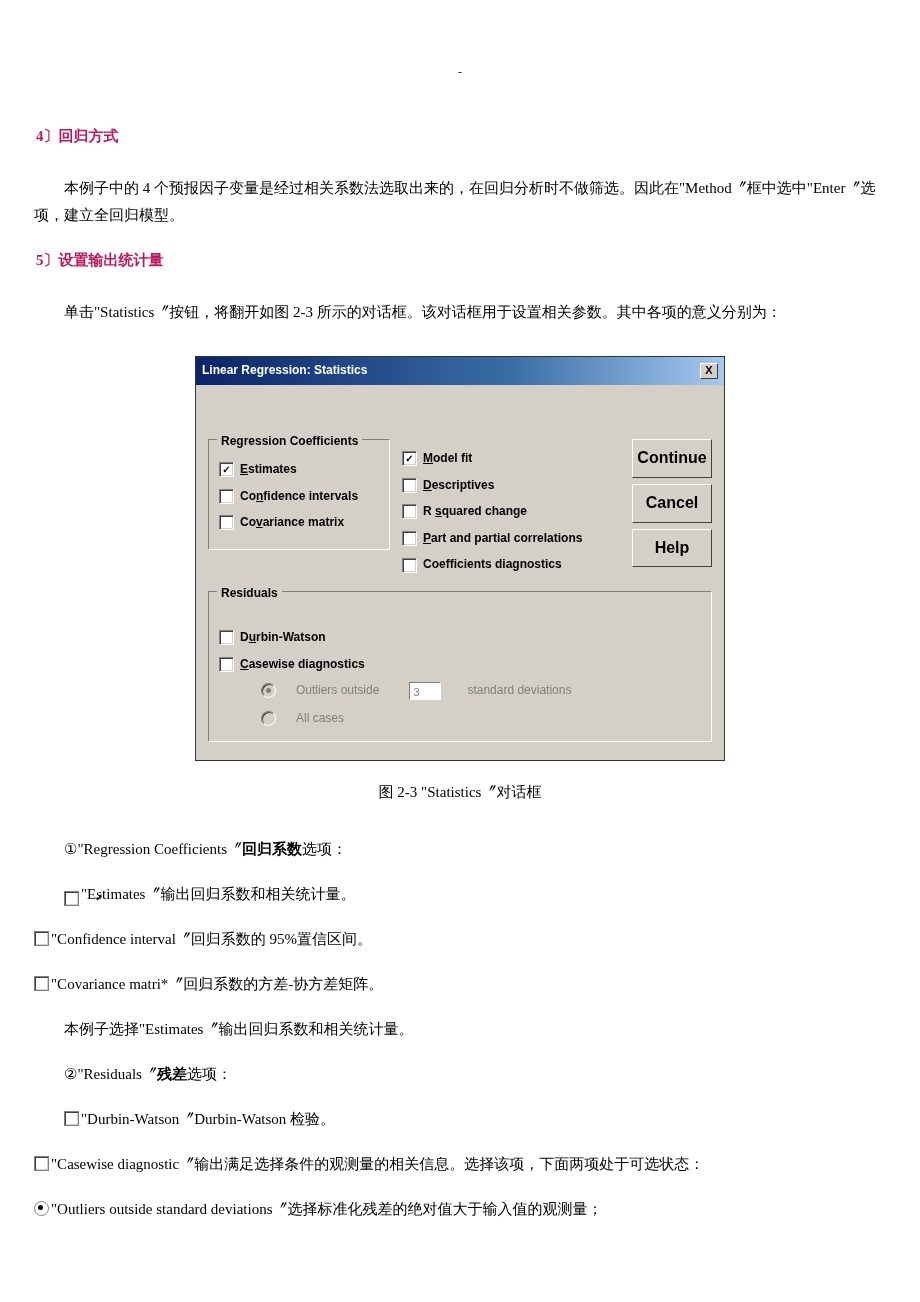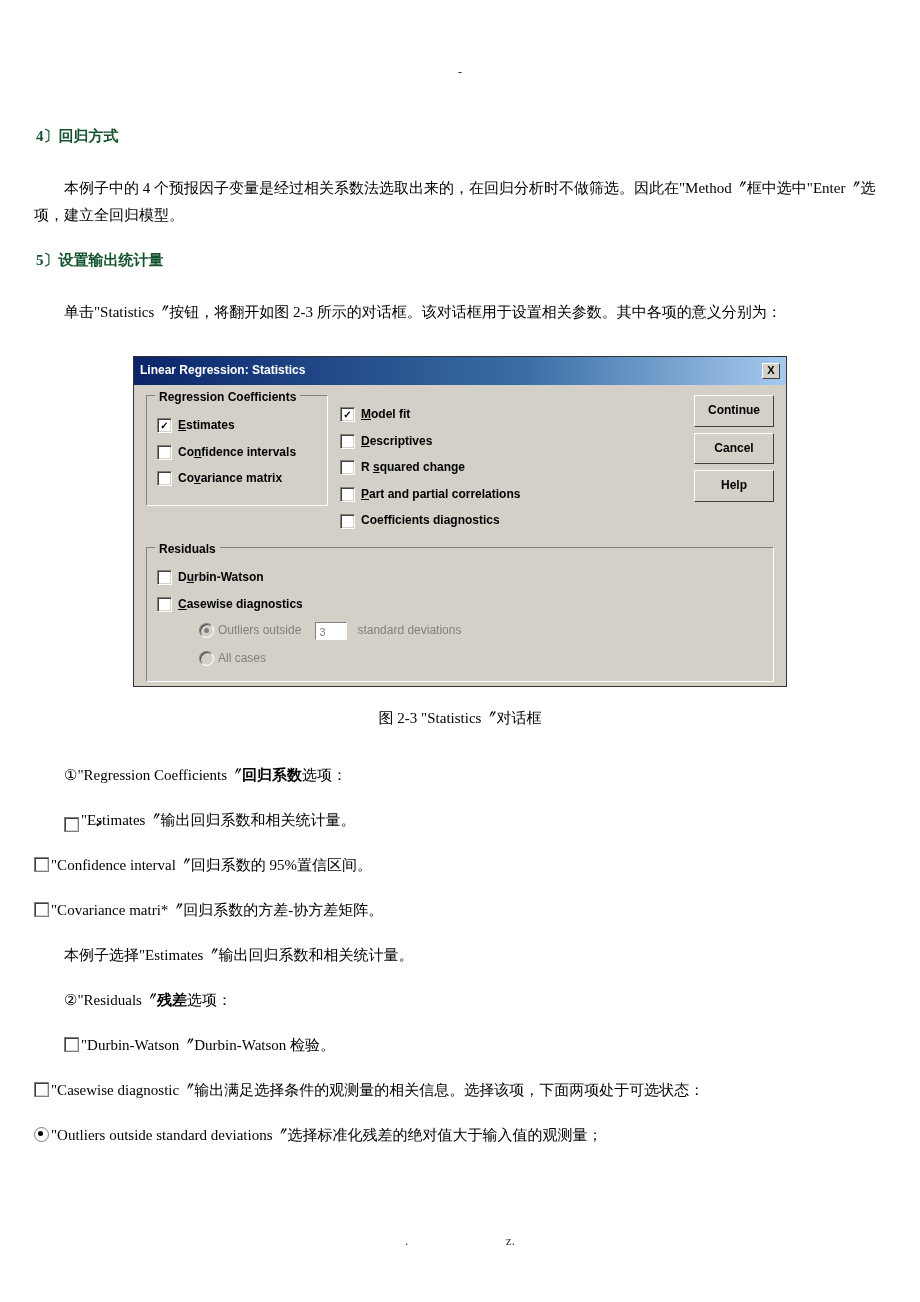--- a/index.html
+++ b/index.html
@@ -15,34 +15,34 @@
   .page {
     padding: 60px 30px 40px 30px;
   }
   .top-dash {
     text-align: center;
     font-size: 13px;
     color: #333;
     margin-bottom: 40px;
   }
   .section-heading {
-    color: #14532d;
+    color: #be185d;
     font-weight: bold;
     margin: 17px 0 25px 6px;
   }
   .para {
     margin: 18px 4px;
     text-indent: 2em;
   }
   .no-indent {
     text-indent: 0;
   }
   .dialog-wrap {
     margin: 30px auto 10px auto;
-    width: 654px;
+    width: 530px;
   }
   .dialog {
     border: 1px solid #333;
     background: #d4d0c8;
     font-family: Tahoma, Arial, sans-serif;
     font-size: 12px;
   }
   .titlebar {
     background: linear-gradient(to right, #0a246a 0%, #3a6ea5 60%, #a6caf0 100%);
     color: #ffffff;
@@ -63,20 +63,21 @@
     width: 16px;
     height: 14px;
     line-height: 12px;
     text-align: center;
     font-size: 11px;
   }
   .dialog-body {
     padding: 10px 12px;
     display: flex;
     gap: 12px;
+    margin-top: 44px;
   }
   .left-col { flex: 0 0 182px; }
   .mid-col  { flex: 1; padding-top: 4px; text-align: right; }
   .right-col{ flex: 0 0 80px; display: flex; flex-direction: column; gap: 6px; }
   .groupbox {
     border: 1px solid #808080;
     border-left-color: #808080;
     border-top-color: #808080;
     border-right-color: #ffffff;
     border-bottom-color: #ffffff;
@@ -126,36 +127,36 @@
     border-radius: 50%;
   }
   .btn {
     background: #d4d0c8;
     border: 1px solid #fff;
     border-right-color: #404040;
     border-bottom-color: #404040;
     padding: 4px 0;
     font-weight: bold;
     text-align: center;
-    font-size: 12px;
-  }
-  .residual-indent { margin-left: 42px; display: flex; align-items: center; gap: 4px; color: #808080; }
+    font-size: 16px;
+  }
+  .residual-indent { margin-left: 42px; display: flex; align-items: center; gap: 20px; color: #808080; }
   .std-input {
     width: 24px;
     height: 16px;
     border: 1px solid #808080;
     border-right-color: #fff;
     border-bottom-color: #fff;
     background: #fff;
     color: #808080;
     font-size: 11px;
     padding: 0 3px;
     margin: 0 6px 0 10px;
   }
-  .residuals-group { margin: 0 12px 4px 12px; border: 1px solid #808080; border-right-color:#fff; border-bottom-color:#fff; padding: 14px 10px 12px 10px; position: relative; }
+  .residuals-group { margin: 0 12px 18px 12px; border: 1px solid #808080; border-right-color:#fff; border-bottom-color:#fff; padding: 30px 10px 12px 10px; position: relative; }
   .residuals-group .legend { top: -9px; }
   .caption {
     text-align: center;
     margin: 18px 0 30px 0;
     font-size: 15px;
   }
   .inline-checkbox {
     display: inline-block;
     width: 13px;
     height: 13px;

